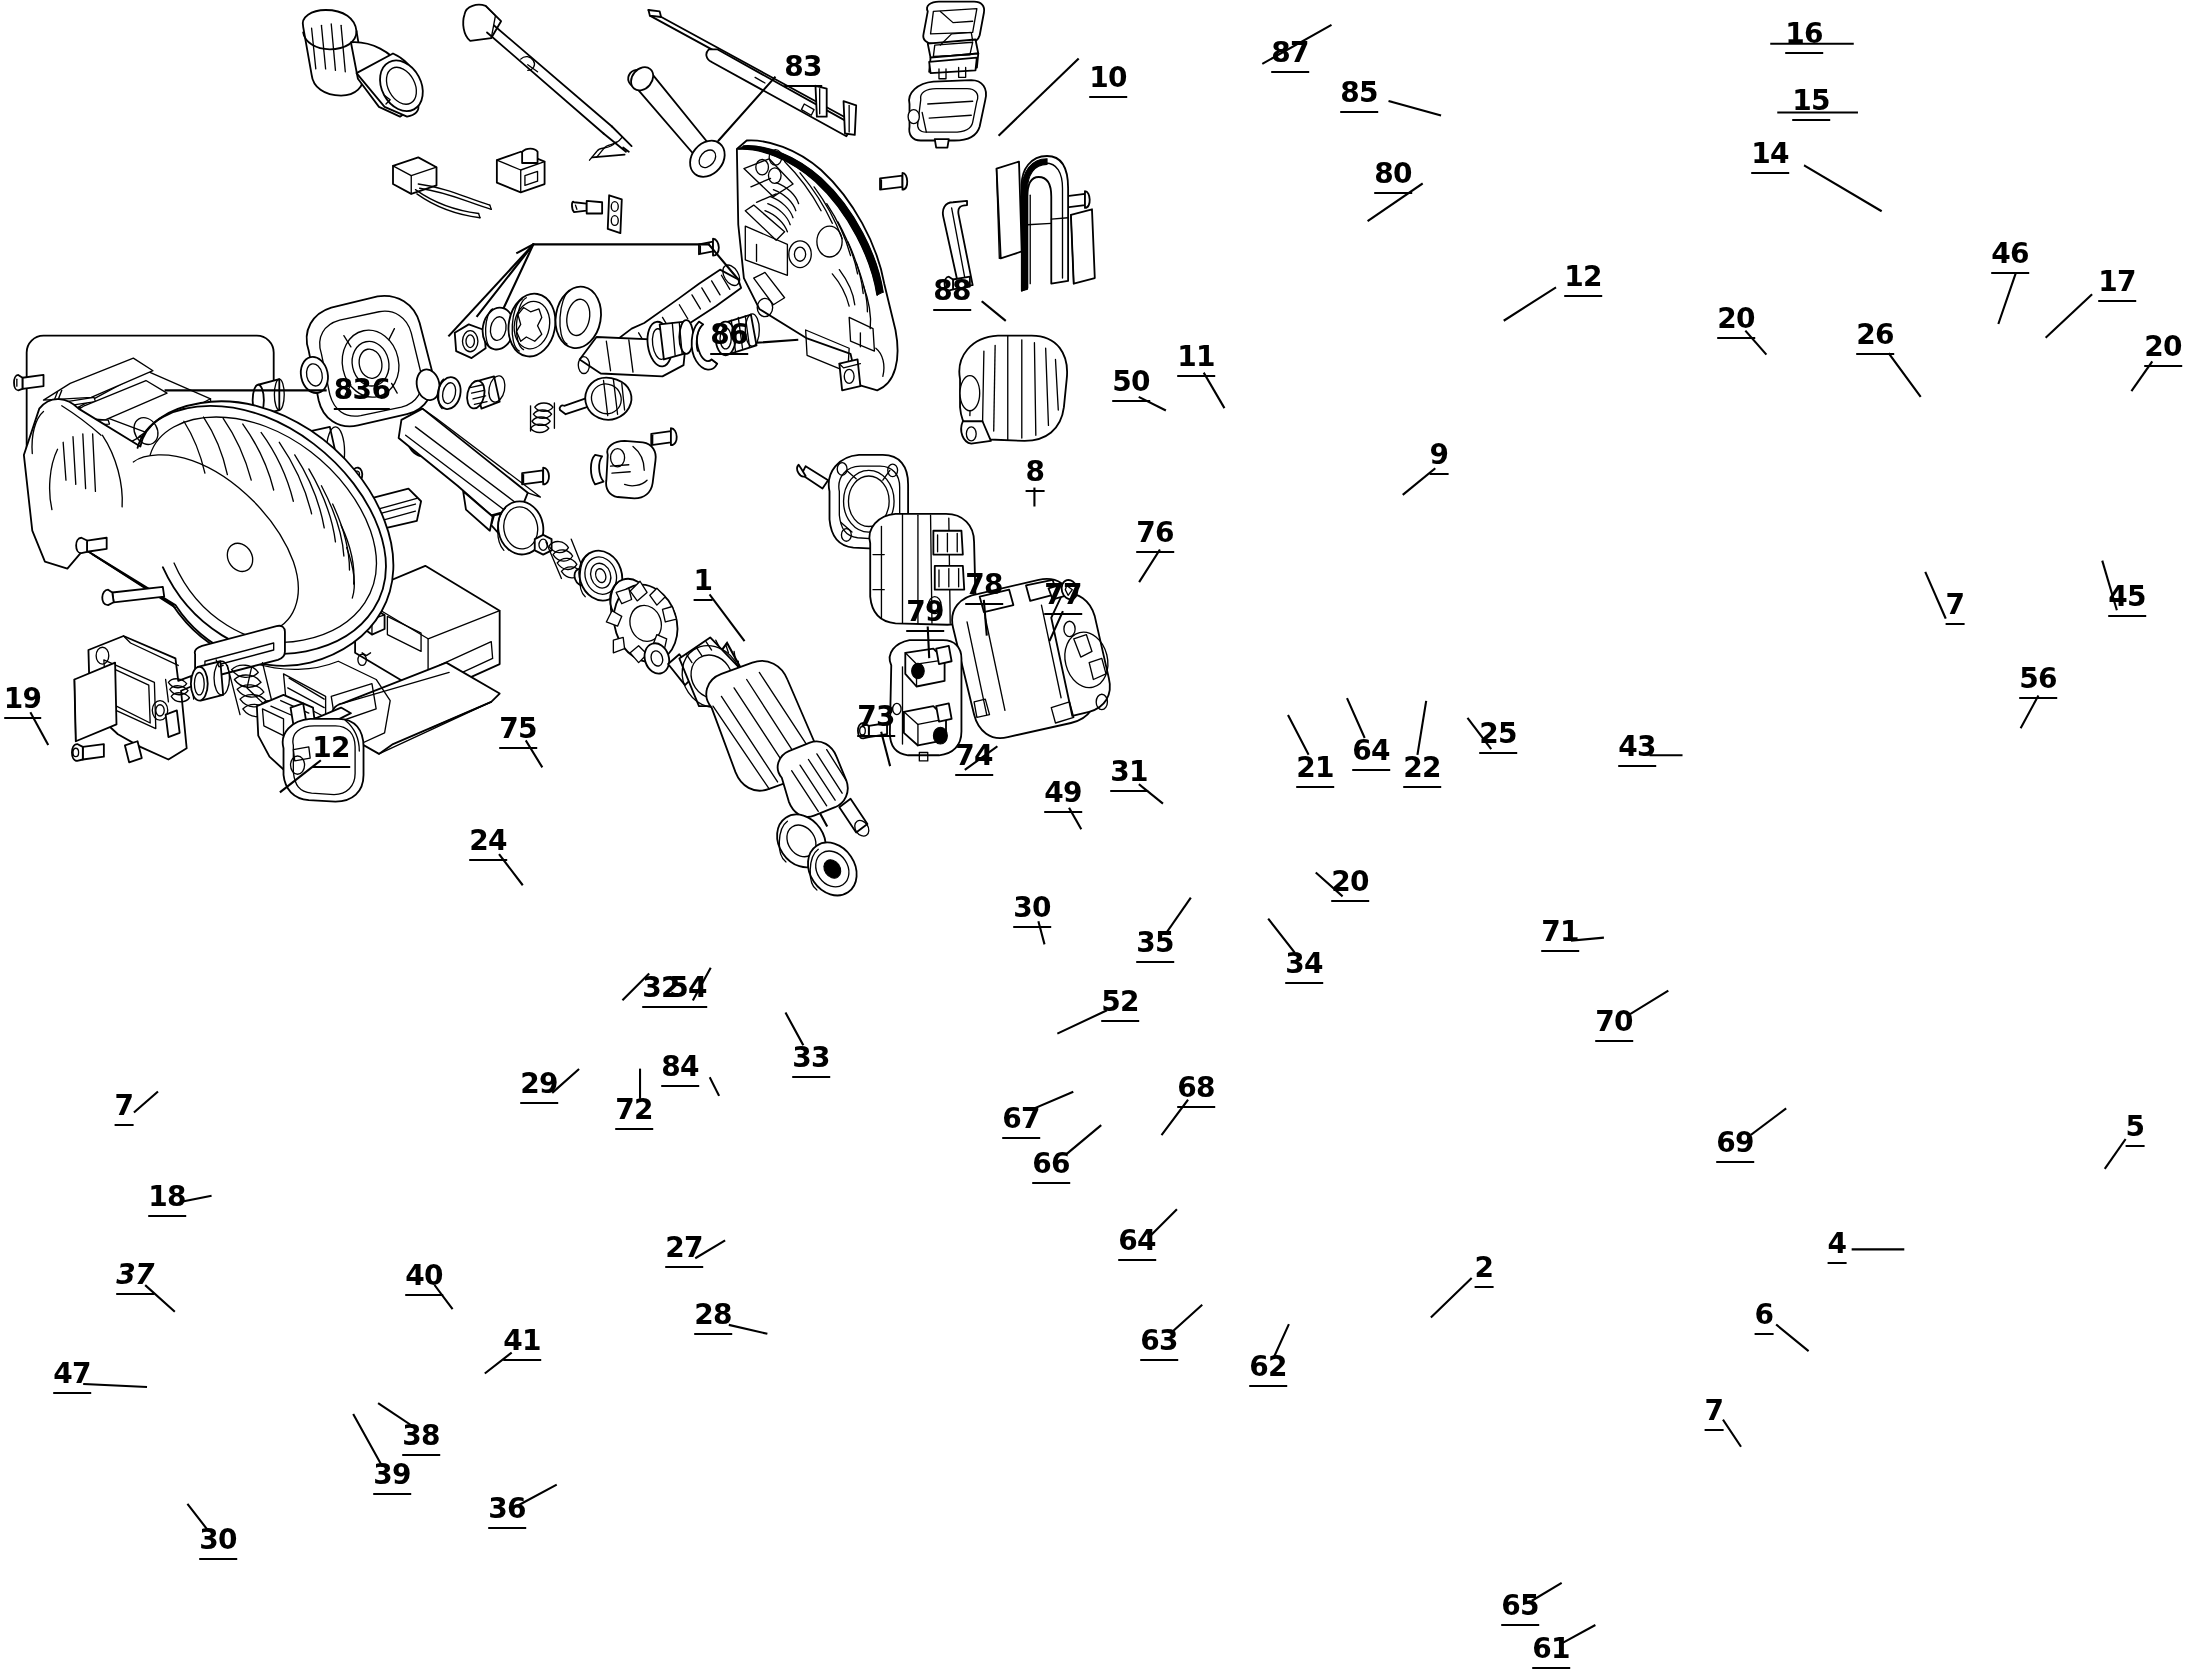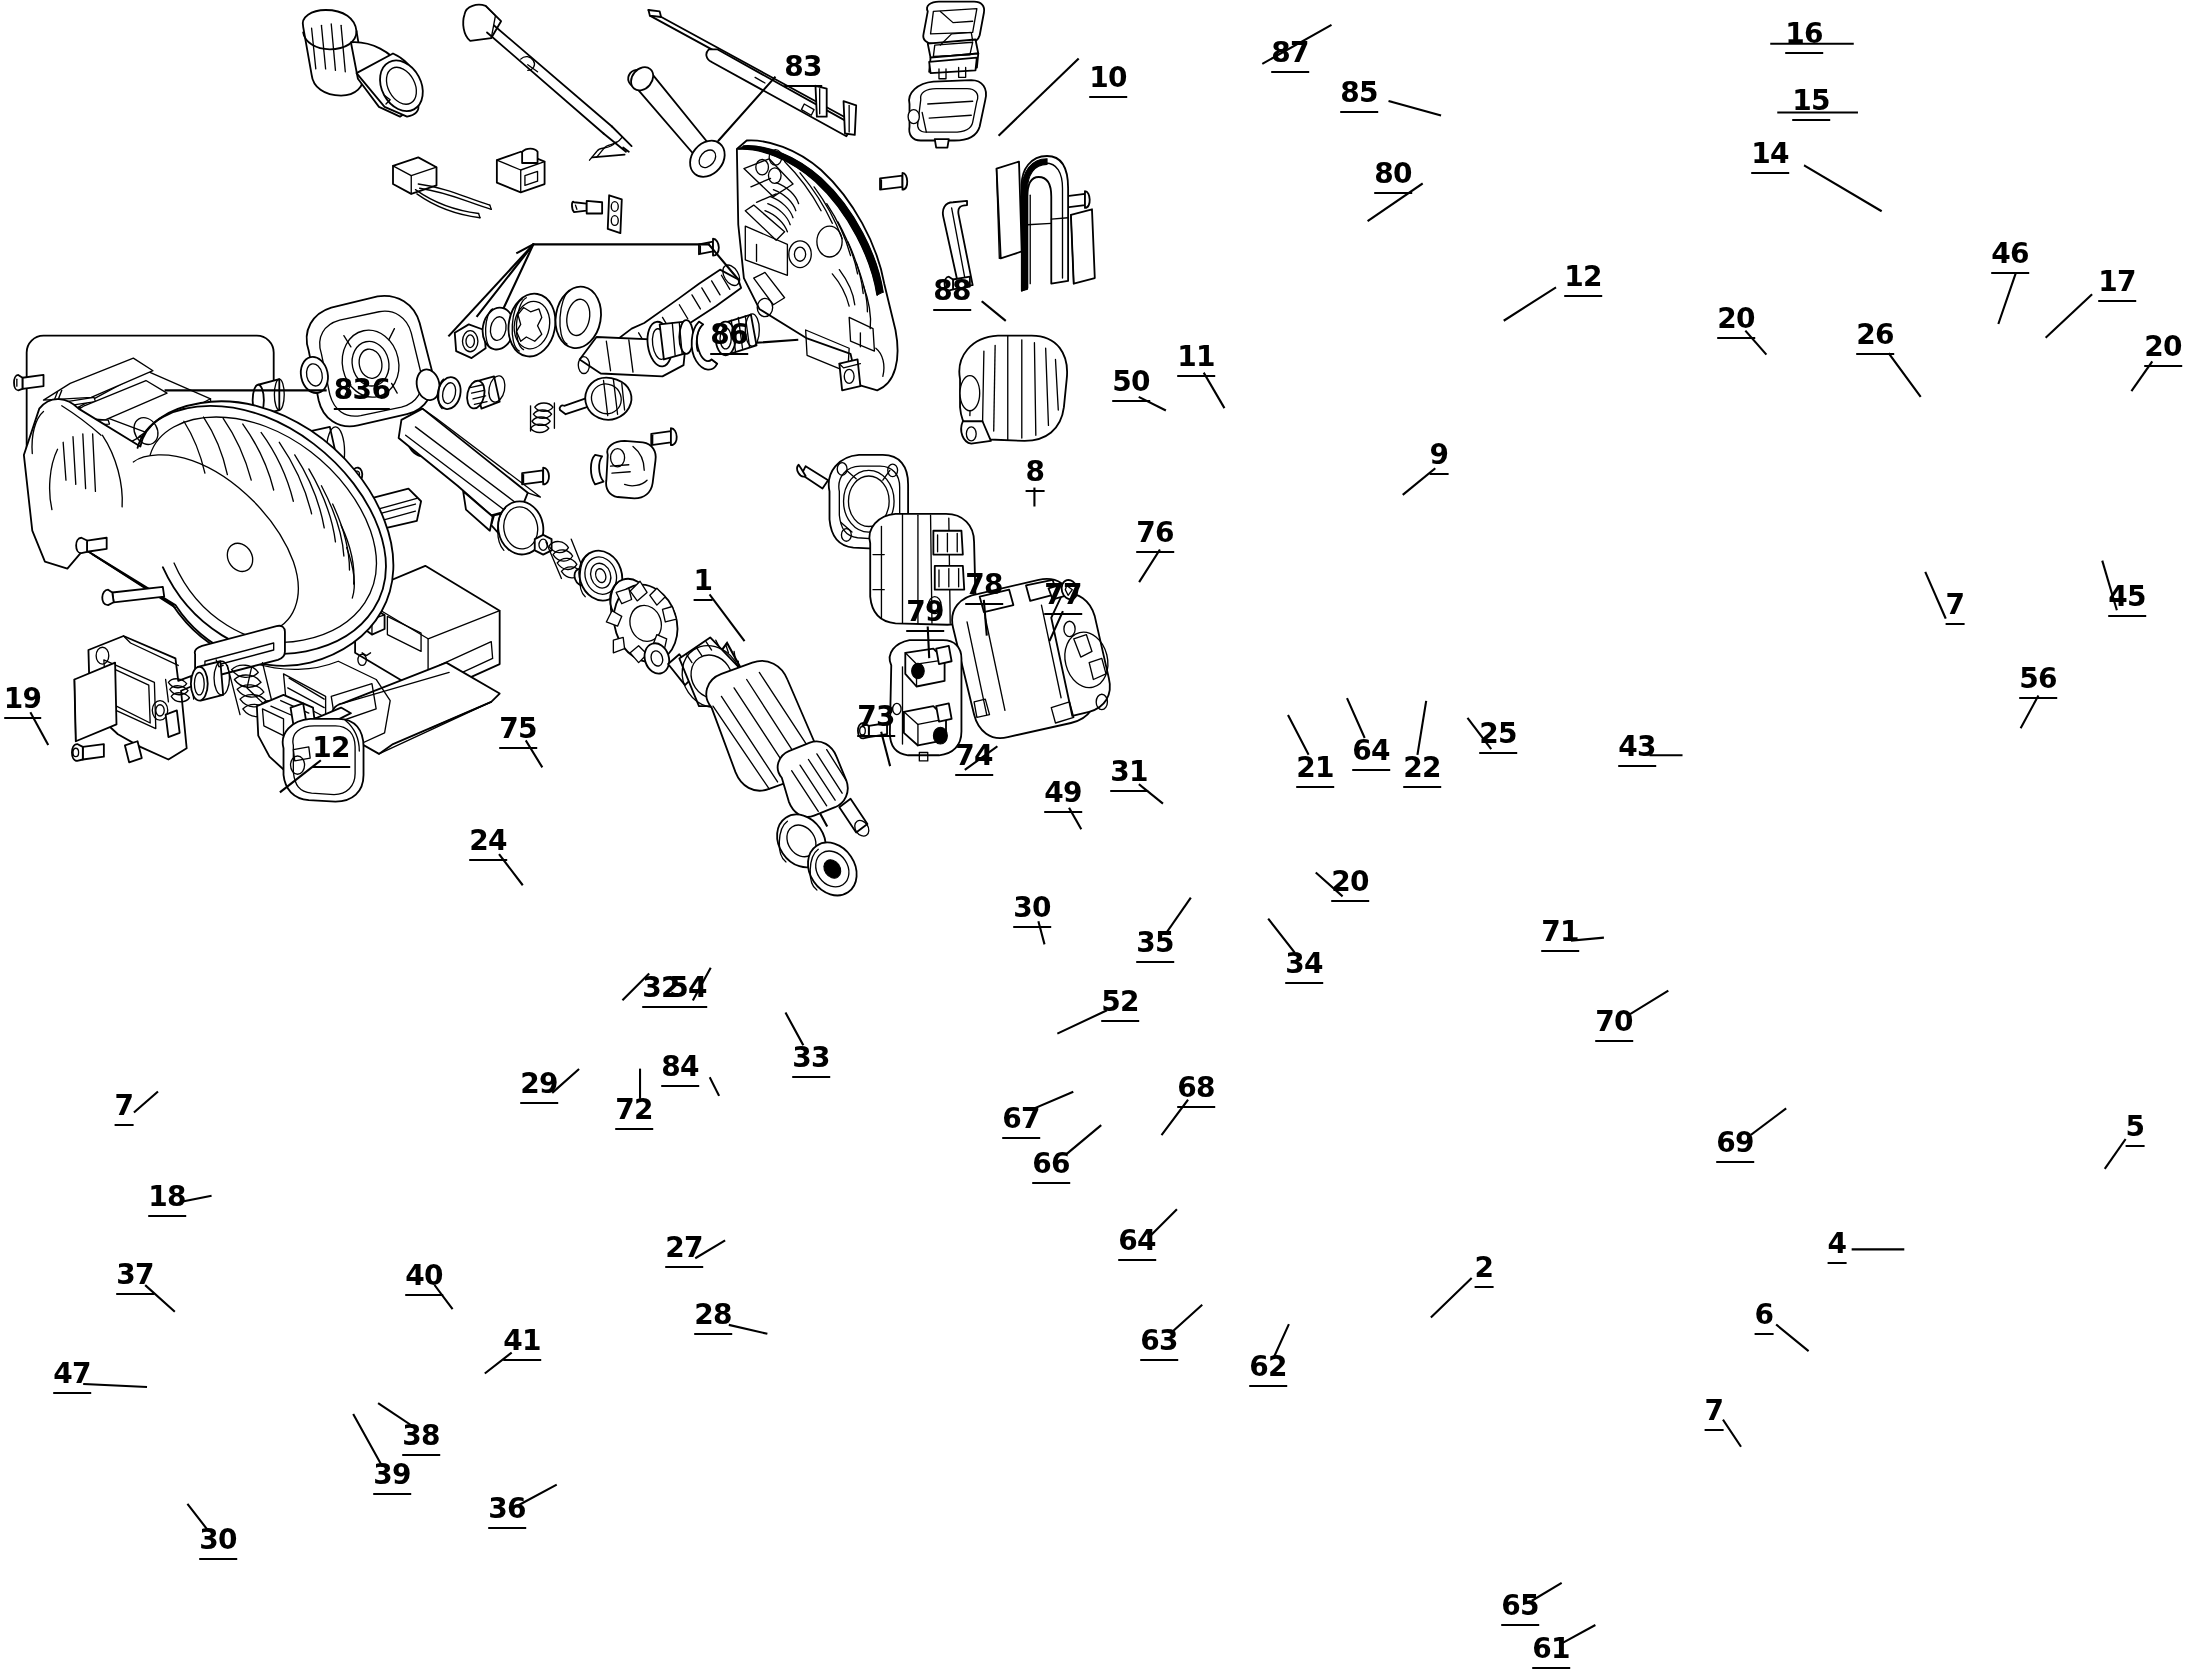--- a/index.html
+++ b/index.html
@@ -1022,21 +1022,21 @@
       <div class="callout" style="left: 1137px; top: 1241px;">64<div style="position: absolute; left: 0px; right: 0px; bottom: -5.6px; height: 2.1px; background: rgb(0, 0, 0);"></div></div>
       <div class="callout" style="left: 1159px; top: 1341px;">63<div style="position: absolute; left: 0px; right: 0px; bottom: -5.6px; height: 2.1px; background: rgb(0, 0, 0);"></div></div>
       <div class="callout" style="left: 1268px; top: 1367px;">62<div style="position: absolute; left: 0px; right: 0px; bottom: -5.6px; height: 2.1px; background: rgb(0, 0, 0);"></div></div>
       <div class="callout" style="left: 1484px; top: 1268px;">2<div style="position: absolute; left: 0px; right: 0px; bottom: -5.6px; height: 2.1px; background: rgb(0, 0, 0);"></div></div>
       <div class="callout" style="left: 2135px; top: 1127px;">5<div style="position: absolute; left: 0px; right: 0px; bottom: -5.6px; height: 2.1px; background: rgb(0, 0, 0);"></div></div>
       <div class="callout" style="left: 1837px; top: 1244px;">4<div style="position: absolute; left: 0px; right: 0px; bottom: -5.6px; height: 2.1px; background: rgb(0, 0, 0);"></div></div>
       <div class="callout" style="left: 1764px; top: 1315px;">6<div style="position: absolute; left: 0px; right: 0px; bottom: -5.6px; height: 2.1px; background: rgb(0, 0, 0);"></div></div>
       <div class="callout" style="left: 1714px; top: 1411px;">7<div style="position: absolute; left: 0px; right: 0px; bottom: -5.6px; height: 2.1px; background: rgb(0, 0, 0);"></div></div>
       <div class="callout" style="left: 684px; top: 1248px;">27<div style="position: absolute; left: 0px; right: 0px; bottom: -5.6px; height: 2.1px; background: rgb(0, 0, 0);"></div></div>
       <div class="callout" style="left: 713px; top: 1315px;">28<div style="position: absolute; left: 0px; right: 0px; bottom: -5.6px; height: 2.1px; background: rgb(0, 0, 0);"></div></div>
-      <div class="callout" style="left: 135px; top: 1275px;">37<div style="position: absolute; left: 0px; right: 0px; bottom: -5.6px; height: 2.1px; background: rgb(0, 0, 0);"></div></div>
+      <div class="callout" style="left: 135px; top: 1275px; font-style: italic;">37<div style="position: absolute; left: 0px; right: 0px; bottom: -5.6px; height: 2.1px; background: rgb(0, 0, 0);"></div></div>
       <div class="callout" style="left: 424px; top: 1276px;">40<div style="position: absolute; left: 0px; right: 0px; bottom: -5.6px; height: 2.1px; background: rgb(0, 0, 0);"></div></div>
       <div class="callout" style="left: 522px; top: 1341px;">41<div style="position: absolute; left: 0px; right: 0px; bottom: -5.6px; height: 2.1px; background: rgb(0, 0, 0);"></div></div>
       <div class="callout" style="left: 72px; top: 1374px;">47<div style="position: absolute; left: 0px; right: 0px; bottom: -5.6px; height: 2.1px; background: rgb(0, 0, 0);"></div></div>
       <div class="callout" style="left: 421px; top: 1436px;">38<div style="position: absolute; left: 0px; right: 0px; bottom: -5.6px; height: 2.1px; background: rgb(0, 0, 0);"></div></div>
       <div class="callout" style="left: 392px; top: 1475px;">39<div style="position: absolute; left: 0px; right: 0px; bottom: -5.6px; height: 2.1px; background: rgb(0, 0, 0);"></div></div>
       <div class="callout" style="left: 507px; top: 1509px;">36<div style="position: absolute; left: 0px; right: 0px; bottom: -5.6px; height: 2.1px; background: rgb(0, 0, 0);"></div></div>
       <div class="callout" style="left: 218px; top: 1540px;">30<div style="position: absolute; left: 0px; right: 0px; bottom: -5.6px; height: 2.1px; background: rgb(0, 0, 0);"></div></div>
       <div class="callout" style="left: 1520px; top: 1606px;">65<div style="position: absolute; left: 0px; right: 0px; bottom: -5.6px; height: 2.1px; background: rgb(0, 0, 0);"></div></div>
       <div class="callout" style="left: 1551px; top: 1649px;">61<div style="position: absolute; left: 0px; right: 0px; bottom: -5.6px; height: 2.1px; background: rgb(0, 0, 0);"></div></div>
     </div>

